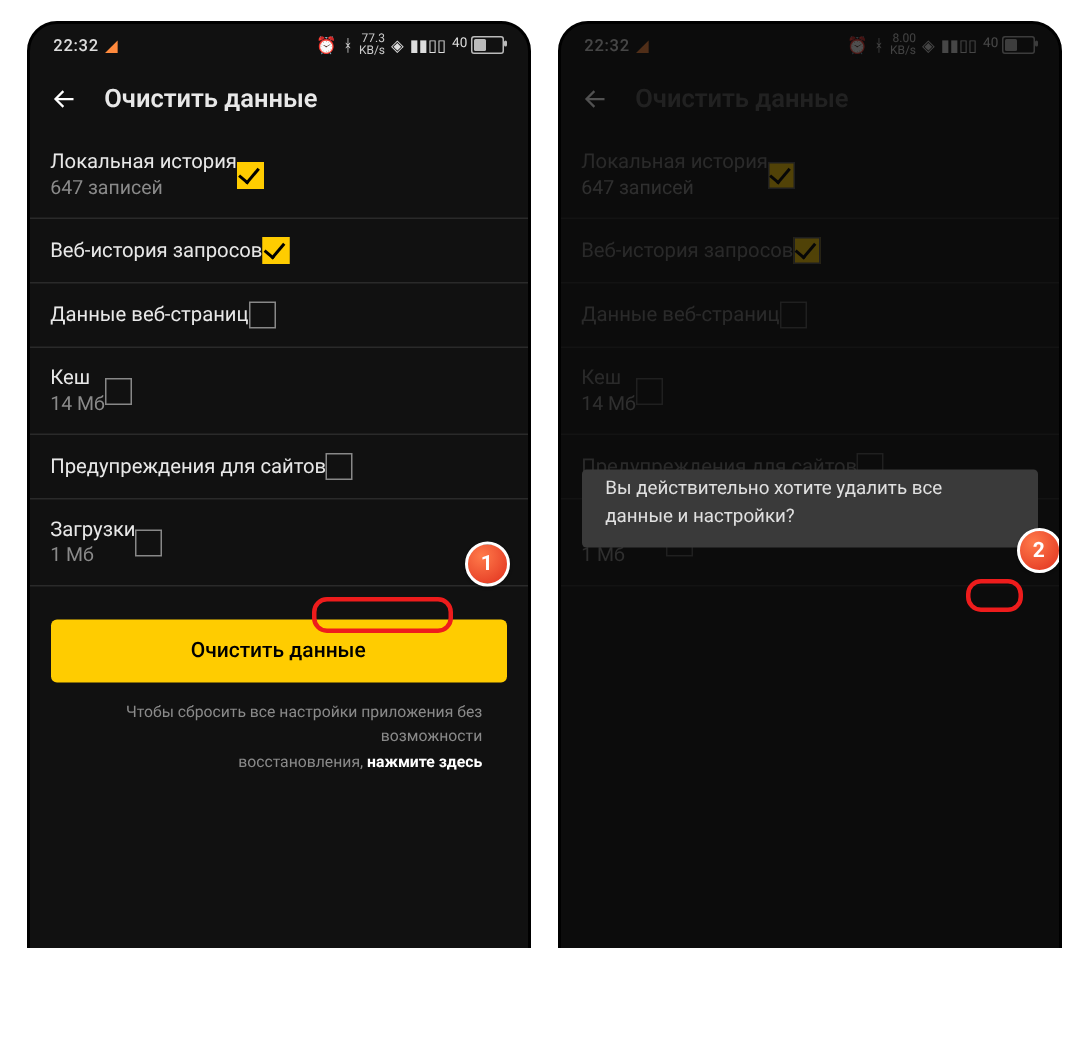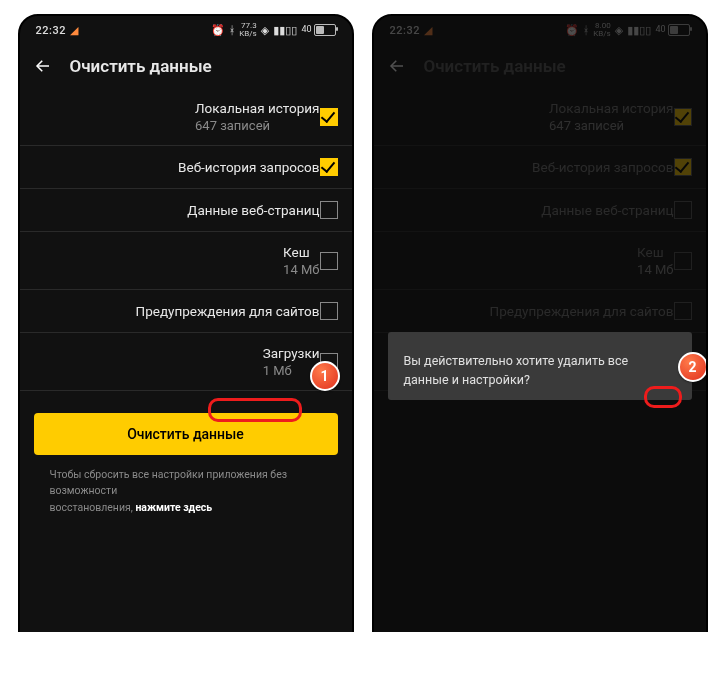--- a/index.html
+++ b/index.html
@@ -48,61 +48,61 @@
   .kbs{font-size:8px;line-height:8px;display:flex;flex-direction:column;align-items:flex-end;color:#ccc}
   
   .header{
     height:44px;display:flex;align-items:center;gap:18px;padding:0 14px;
     font-size:17px;font-weight:600;
   }
   .back{width:18px;height:18px}
   .back svg{width:18px;height:18px;stroke:#fff;stroke-width:2;fill:none}
   
   .row{
-    display:flex;align-items:center;justify-content:flex-end;
+    display:flex;align-items:center;justify-content:flex-start;
     padding:12px 14px;border-bottom:1px solid var(--divider);
   }
   .row-text{display:flex;flex-direction:column;gap:2px}
   .row-title{font-size:13.5px;color:var(--text)}
   .row-sub{font-size:13px;color:var(--muted)}
   .chk{
     width:18px;height:18px;border:1.5px solid #888;position:relative;flex:0 0 auto;
     box-sizing:border-box;
   }
   .chk.on{background:var(--yellow);border-color:var(--yellow)}
   .chk.on::after{
     content:"";position:absolute;left:3px;top:0px;width:6px;height:11px;
     border:solid #000;border-width:0 2.5px 2.5px 0;transform:rotate(40deg);
   }
   
   .primary{
     margin:22px 14px 12px;background:var(--yellow);color:#000;
     text-align:center;padding:13px 0;border-radius:4px;font-size:14px;font-weight:500;
   }
   .reset-note{
-    font-size:10.5px;color:var(--muted);text-align:left;padding:0 30px;line-height:1.55;
+    font-size:10.5px;color:var(--muted);text-align:right;padding:0 30px;line-height:1.55;
   }
   .reset-link{color:#fff;font-weight:700}
   
   .gesture{
     position:absolute;bottom:5px;left:50%;transform:translateX(-50%);
     width:110px;height:3px;border-radius:2px;background:#666;
   }
   
   .phone.dim .header,.phone.dim .row,.phone.dim .primary,.phone.dim .reset-note,.phone.dim .status{opacity:0.38}
   .phone.dim .header{color:var(--dim)}
   .phone.dim .row-title{color:#777}
   .phone.dim .chk{border-color:#555}
   
   .scrim{
     position:absolute;inset:0;background:rgba(0,0,0,0.25);
   }
   .dialog{
-    position:absolute;left:14px;right:14px;top:316px;
-    background:var(--dialog);border-radius:3px;padding:20px 16px 10px;
+    position:absolute;left:14px;right:14px;top:297px;
+    background:var(--dialog);border-radius:3px;padding:4px 16px 10px;
   }
   .dialog-msg{font-size:12.5px;color:#e0e0e0;line-height:1.5}
   .dialog-actions{
     display:flex;justify-content:flex-end;gap:26px;margin-top:18px;
     font-size:12.5px;
   }
   .dialog-actions span{color:var(--teal);font-weight:500}
   
   .badge{
     position:absolute;width:26px;height:26px;border-radius:50%;

